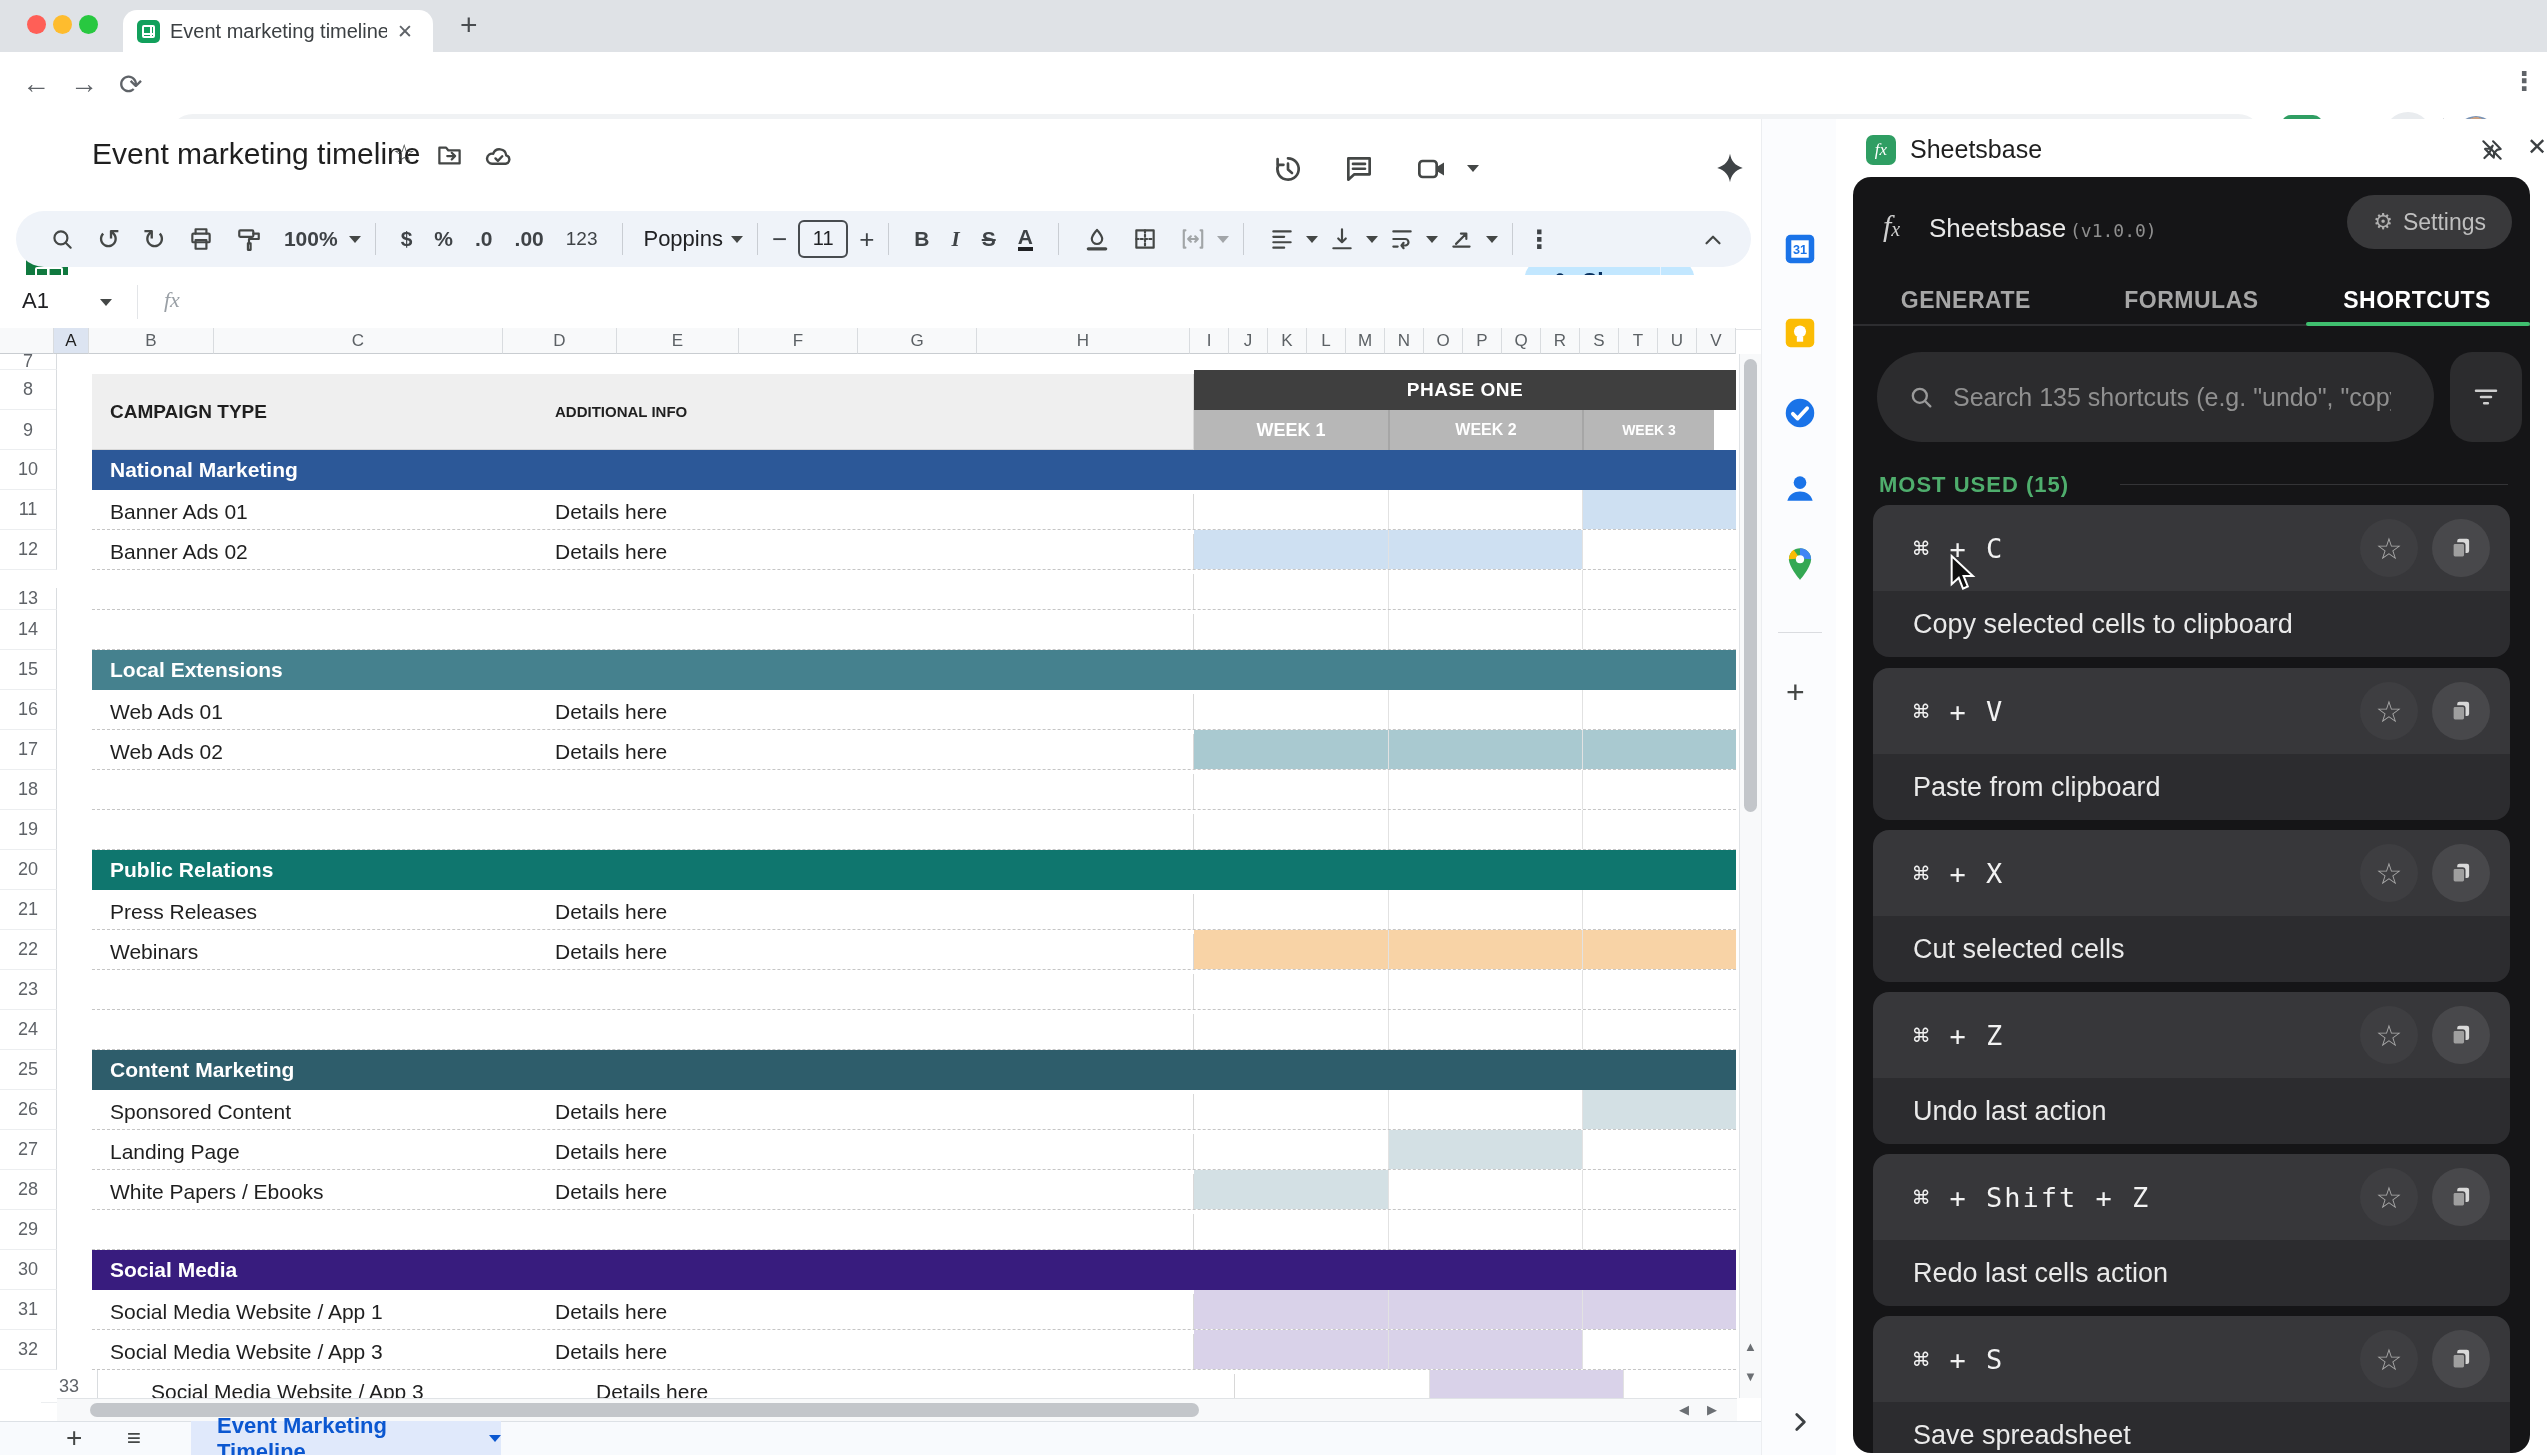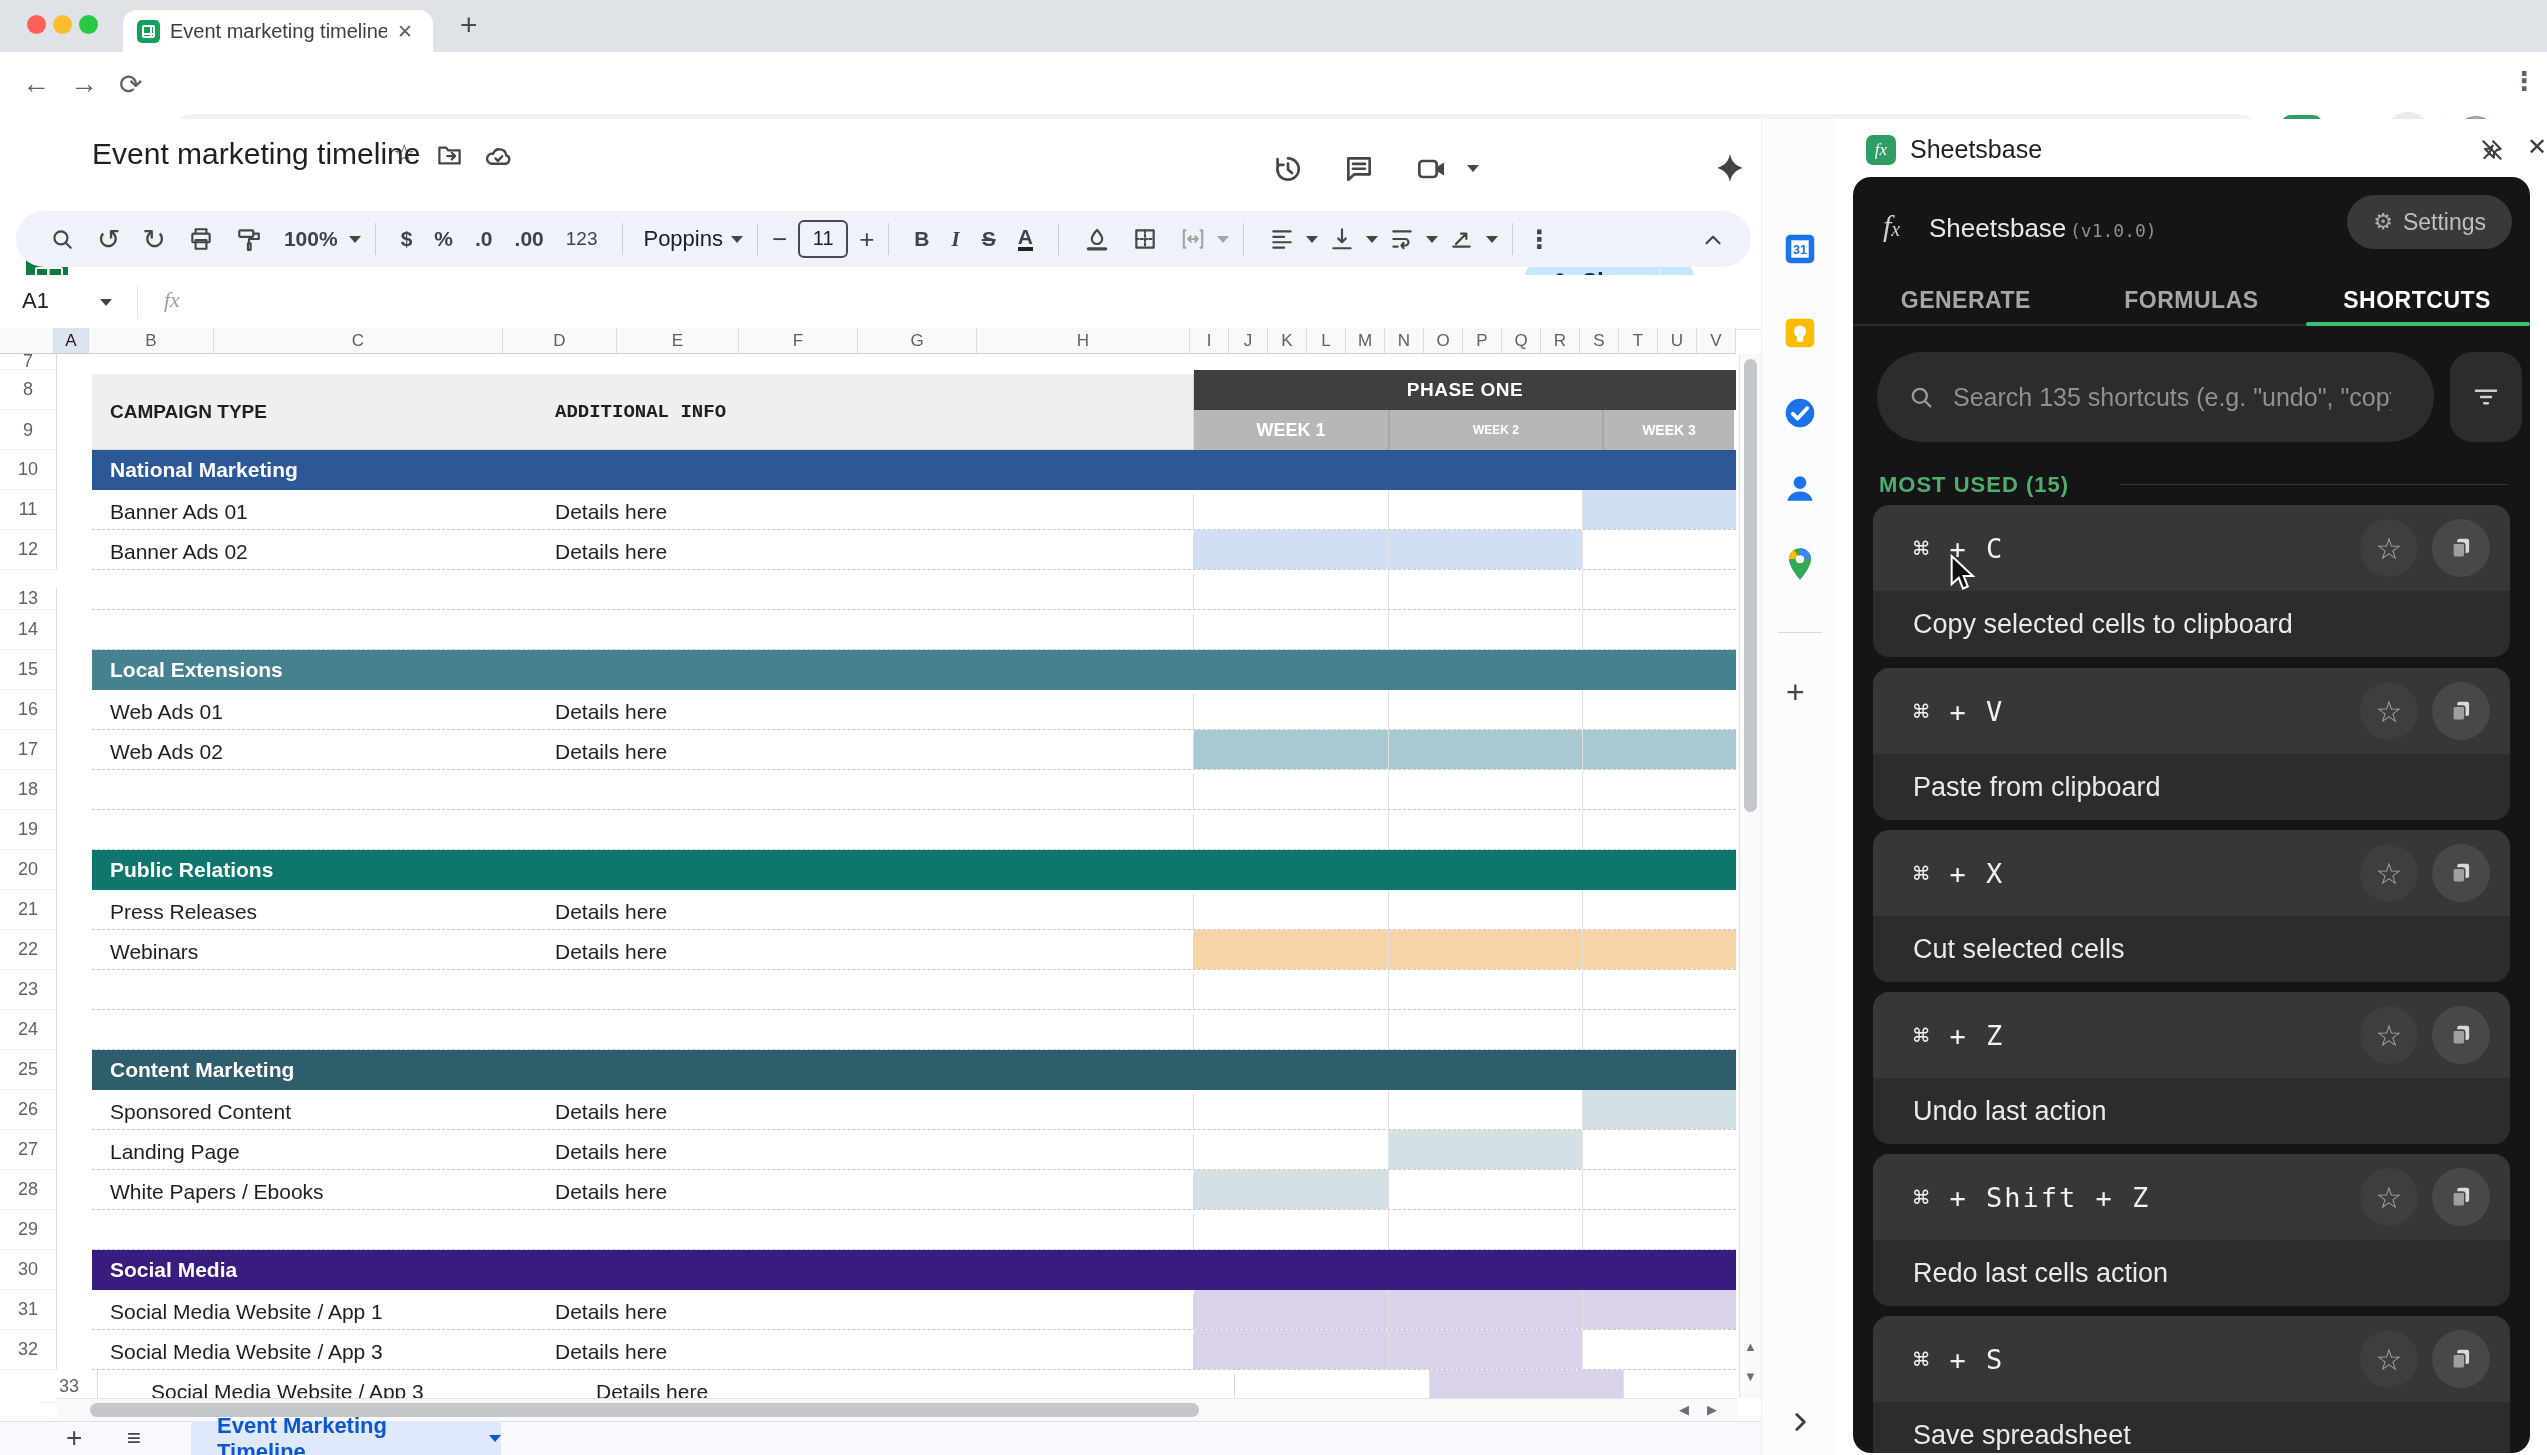--- a/index.html
+++ b/index.html
@@ -349,27 +349,27 @@
     </div>
     <div class="grow" style="height: 80px;">
       <div class="gut" style="flex-direction: column; padding: 0px;">
         <div style="height: 40px; line-height: 40px; width: 100%; border-bottom: 1px solid rgb(236, 238, 240);">8</div>
         <div style="height: 40px; line-height: 40px; width: 100%;">9</div>
       </div>
       <div class="acol"></div>
       <div class="rbody">
         <div class="lcell" style="background: rgb(239, 239, 239); border-bottom: 1px solid rgb(216, 216, 216);">
           <span class="campaign" style="font-weight: bold; font-size: 19px;">CAMPAIGN TYPE</span>
-          <span class="info" style="font-weight: bold; font-size: 19px; font-family: Liberation Mono, monospace;">ADDITIONAL INFO</span>
+          <span class="info" style="font-weight: bold; font-size: 15px;">ADDITIONAL INFO</span>
         </div>
         <div class="gantt" style="flex-direction: column; display: block;">
           <div style="height: 40px; background: rgb(63, 63, 63); color: rgb(255, 255, 255); font-weight: bold; font-size: 19px; display: flex; align-items: center; justify-content: center; letter-spacing: 0.5px;">PHASE ONE</div>
           <div style="height: 40px; display: flex;">
             <div style="width: 194px; box-sizing: border-box; background: rgb(183, 183, 183); color: rgb(255, 255, 255); font-weight: bold; font-size: 18px; display: flex; align-items: center; justify-content: center;">WEEK 1</div>
-            <div style="width: 214px; box-sizing: border-box; background: rgb(183, 183, 183); color: rgb(255, 255, 255); font-weight: bold; font-size: 12px; display: flex; align-items: center; justify-content: center; border-left: 2px solid rgb(166, 166, 166);">WEEK 2</div>
+            <div style="width: 194px; box-sizing: border-box; background: rgb(183, 183, 183); color: rgb(255, 255, 255); font-weight: bold; font-size: 16px; display: flex; align-items: center; justify-content: center; border-left: 2px solid rgb(166, 166, 166);">WEEK 2</div>
             <div style="width: 132px; box-sizing: border-box; background: rgb(183, 183, 183); color: rgb(255, 255, 255); font-weight: bold; font-size: 14px; display: flex; align-items: center; justify-content: center; border-left: 2px solid rgb(166, 166, 166);">WEEK 3</div>
           </div>
         </div>
       </div>
     </div>
     <div class="grow" style="height: 40px;">
       <div class="gut">10</div>
       <div class="acol"></div>
       <div class="rbody" style="background: rgb(44, 88, 152);">
         <span class="campaign" style="color: rgb(255, 255, 255); font-weight: bold; font-size: 21px;">National Marketing</span>

